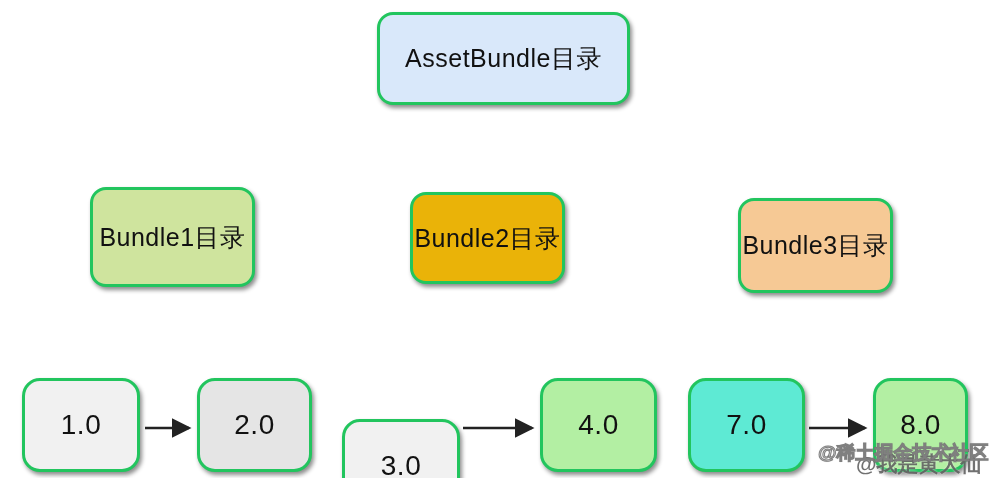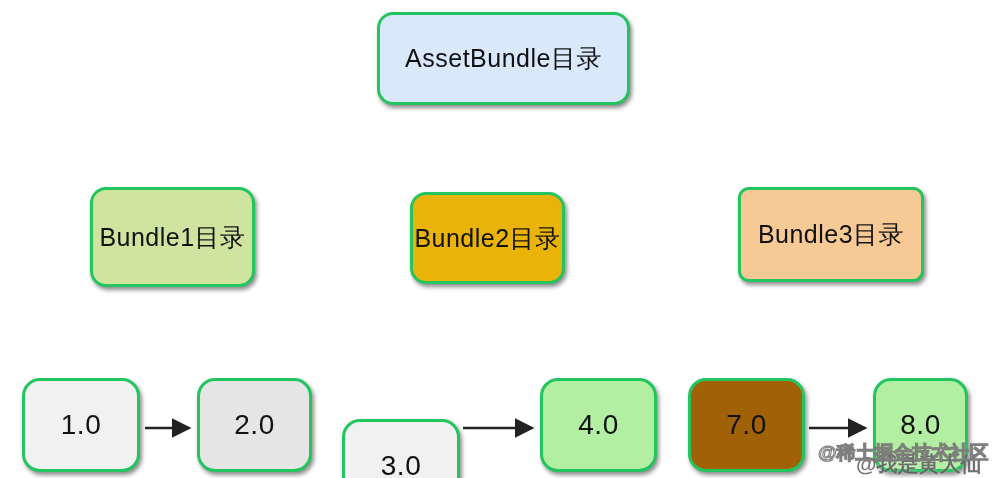--- a/index.html
+++ b/index.html
@@ -27,21 +27,21 @@
     text-align:center;
   }
   .node .lbl{
     white-space:nowrap;
     letter-spacing:0.5px;
   }
   .root-node   {left:377px; top:12px;  width:253px; height:93px; font-size:25px;}
   .bundle-node {font-size:25px;}
   .b1{left:90px;  top:187px; width:165px; height:100px;}
   .b2{left:410px; top:192px; width:155px; height:92px;}
-  .b3{left:738px; top:187px; width:186px; height:95px;border-radius:11px;}
+  .b3{left:738px; top:198px; width:155px; height:95px;}
   .version-node{font-size:28px; border-radius:18px;}
   .v1{left:22px;  top:378px; width:118px; height:94px;}
   .v2{left:197px; top:378px; width:115px; height:94px;}
   .v3{left:342px; top:379px; width:118px; height:93px;margin-top:40px;}
   .v4{left:540px; top:378px; width:117px; height:94px;}
   .v5{left:688px; top:378px; width:117px; height:94px;}
   .v6{left:873px; top:378px; width:95px; height:94px;}
   .arrows{
     position:absolute;
     left:0; top:0;
@@ -93,21 +93,21 @@
   </div>
   <div class="node version-node v2" style="background-color: #e5e5e5;">
     <span class="lbl">2.0</span>
   </div>
   <div class="node version-node v3" style="background-color: rgb(241, 241, 241);">
     <span class="lbl">3.0</span>
   </div>
   <div class="node version-node v4" style="background-color: rgb(179, 239, 163);">
     <span class="lbl">4.0</span>
   </div>
-  <div class="node version-node v5" style="background-color: #a16207;">
+  <div class="node version-node v5" style="background-color: #5eead4;">
     <span class="lbl">7.0</span>
   </div>
   <div class="node version-node v6" style="background-color: rgb(179, 239, 163);">
     <span class="lbl">8.0</span>
   </div>
 
   <svg class="arrows" viewBox="0 0 1002 478" xmlns="http://www.w3.org/2000/svg">
     <defs>
       <marker id="ah" markerWidth="9" markerHeight="9" refX="7" refY="4.5" orient="auto">
         <path d="M0,0.5 L8,4.5 L0,8.5 Z" fill="#222222"></path>

